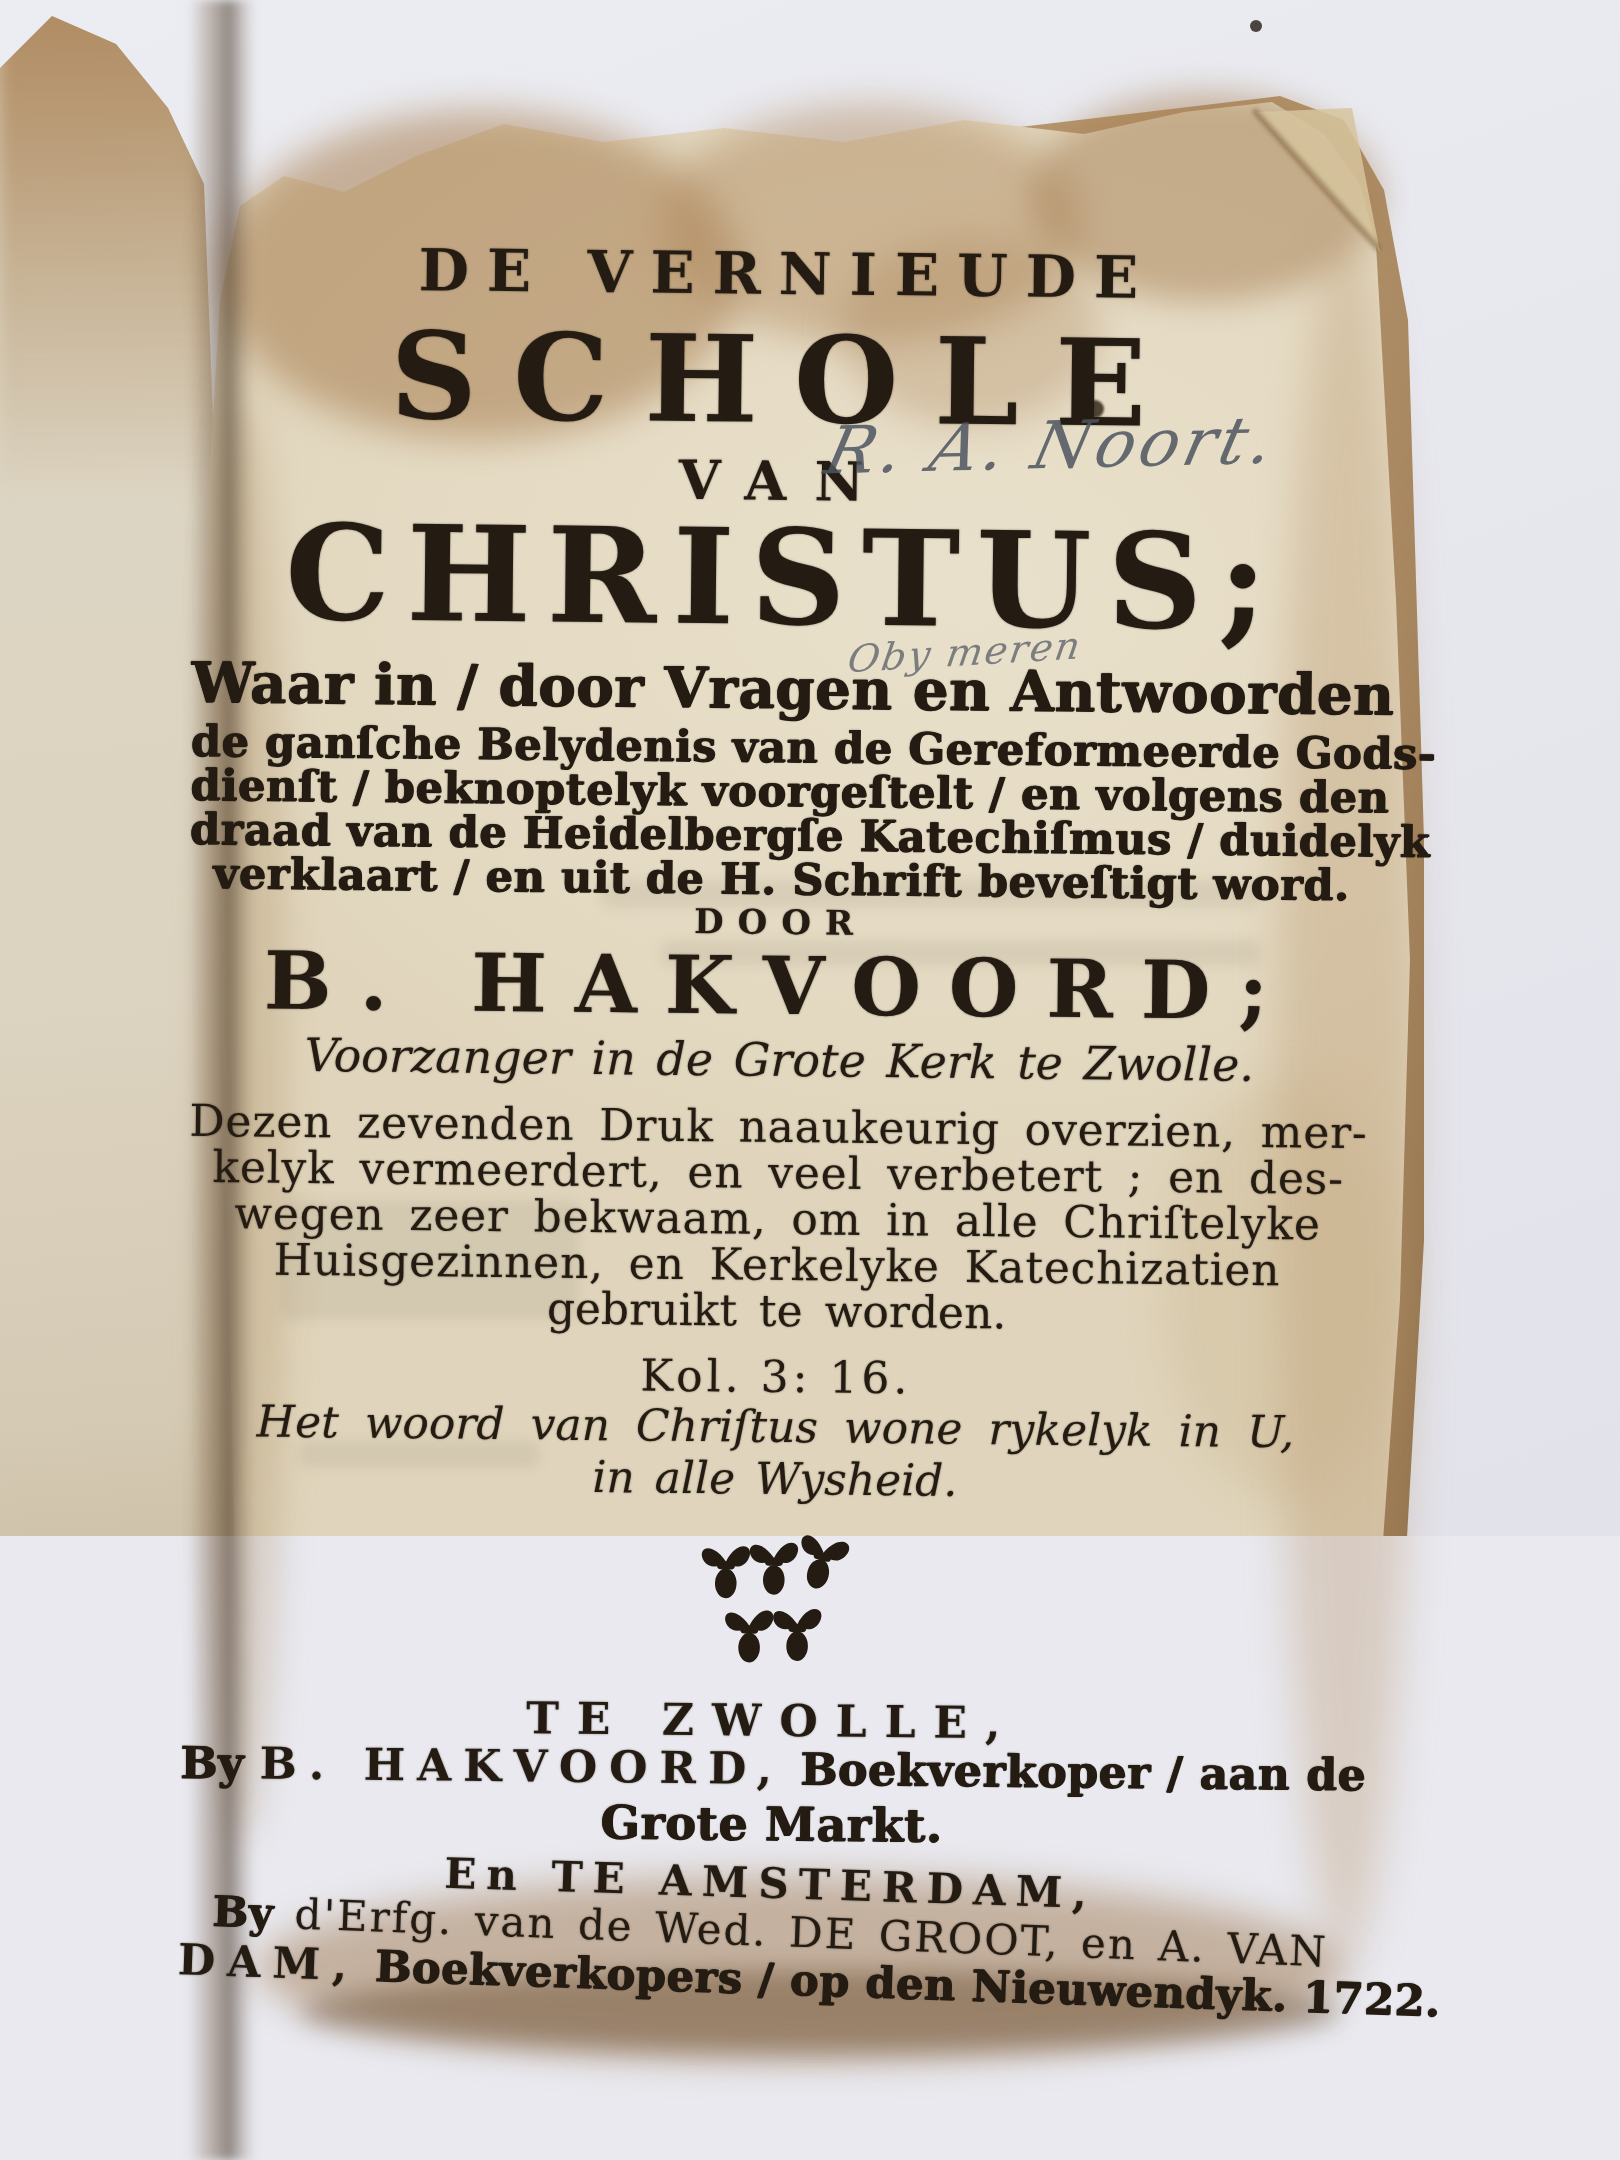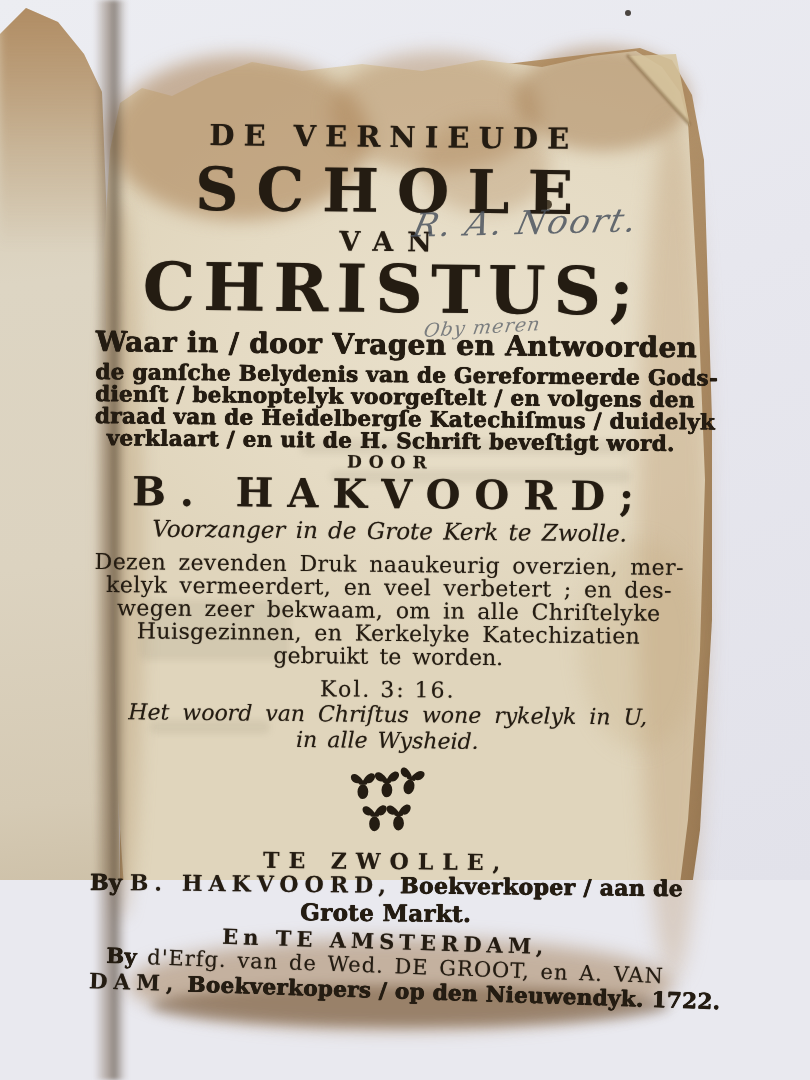--- a/index.html
+++ b/index.html
@@ -1,18 +1,18 @@
 <!DOCTYPE html>
 <html><head>
 <meta charset="utf-8">
 <style>
   html,body{margin:0;padding:0;}
   body{width:810px;height:1080px;overflow:hidden;background:#e9e9ef;
        font-family:"DejaVu Serif","Liberation Serif",serif;}
-  #stage{position:relative;width:810px;height:880px;
+  #stage{position:relative;width:810px;height:768px;
          background:linear-gradient(160deg,#ecedf2 0%,#e7e7ee 45%,#e2e2ea 100%);}
 
   
   .left-page{position:absolute;inset:0;
     clip-path:polygon(0px 34px,26px 8px,58px 22px,84px 54px,102px 92px,110px 300px,
                       116px 700px,124px 1062px,60px 1075px,0px 1068px);
     background:linear-gradient(175deg,#cfb795 0%,#d8cdb6 16%,#ddd5c3 30%,#dcd3c0 60%,#d5cab4 85%,#c9bba1 100%);}
   .left-page-stain{position:absolute;left:0;top:0;width:130px;height:250px;
     background:linear-gradient(180deg,rgba(158,115,70,.65),rgba(158,115,70,0));
     filter:blur(4px);}

